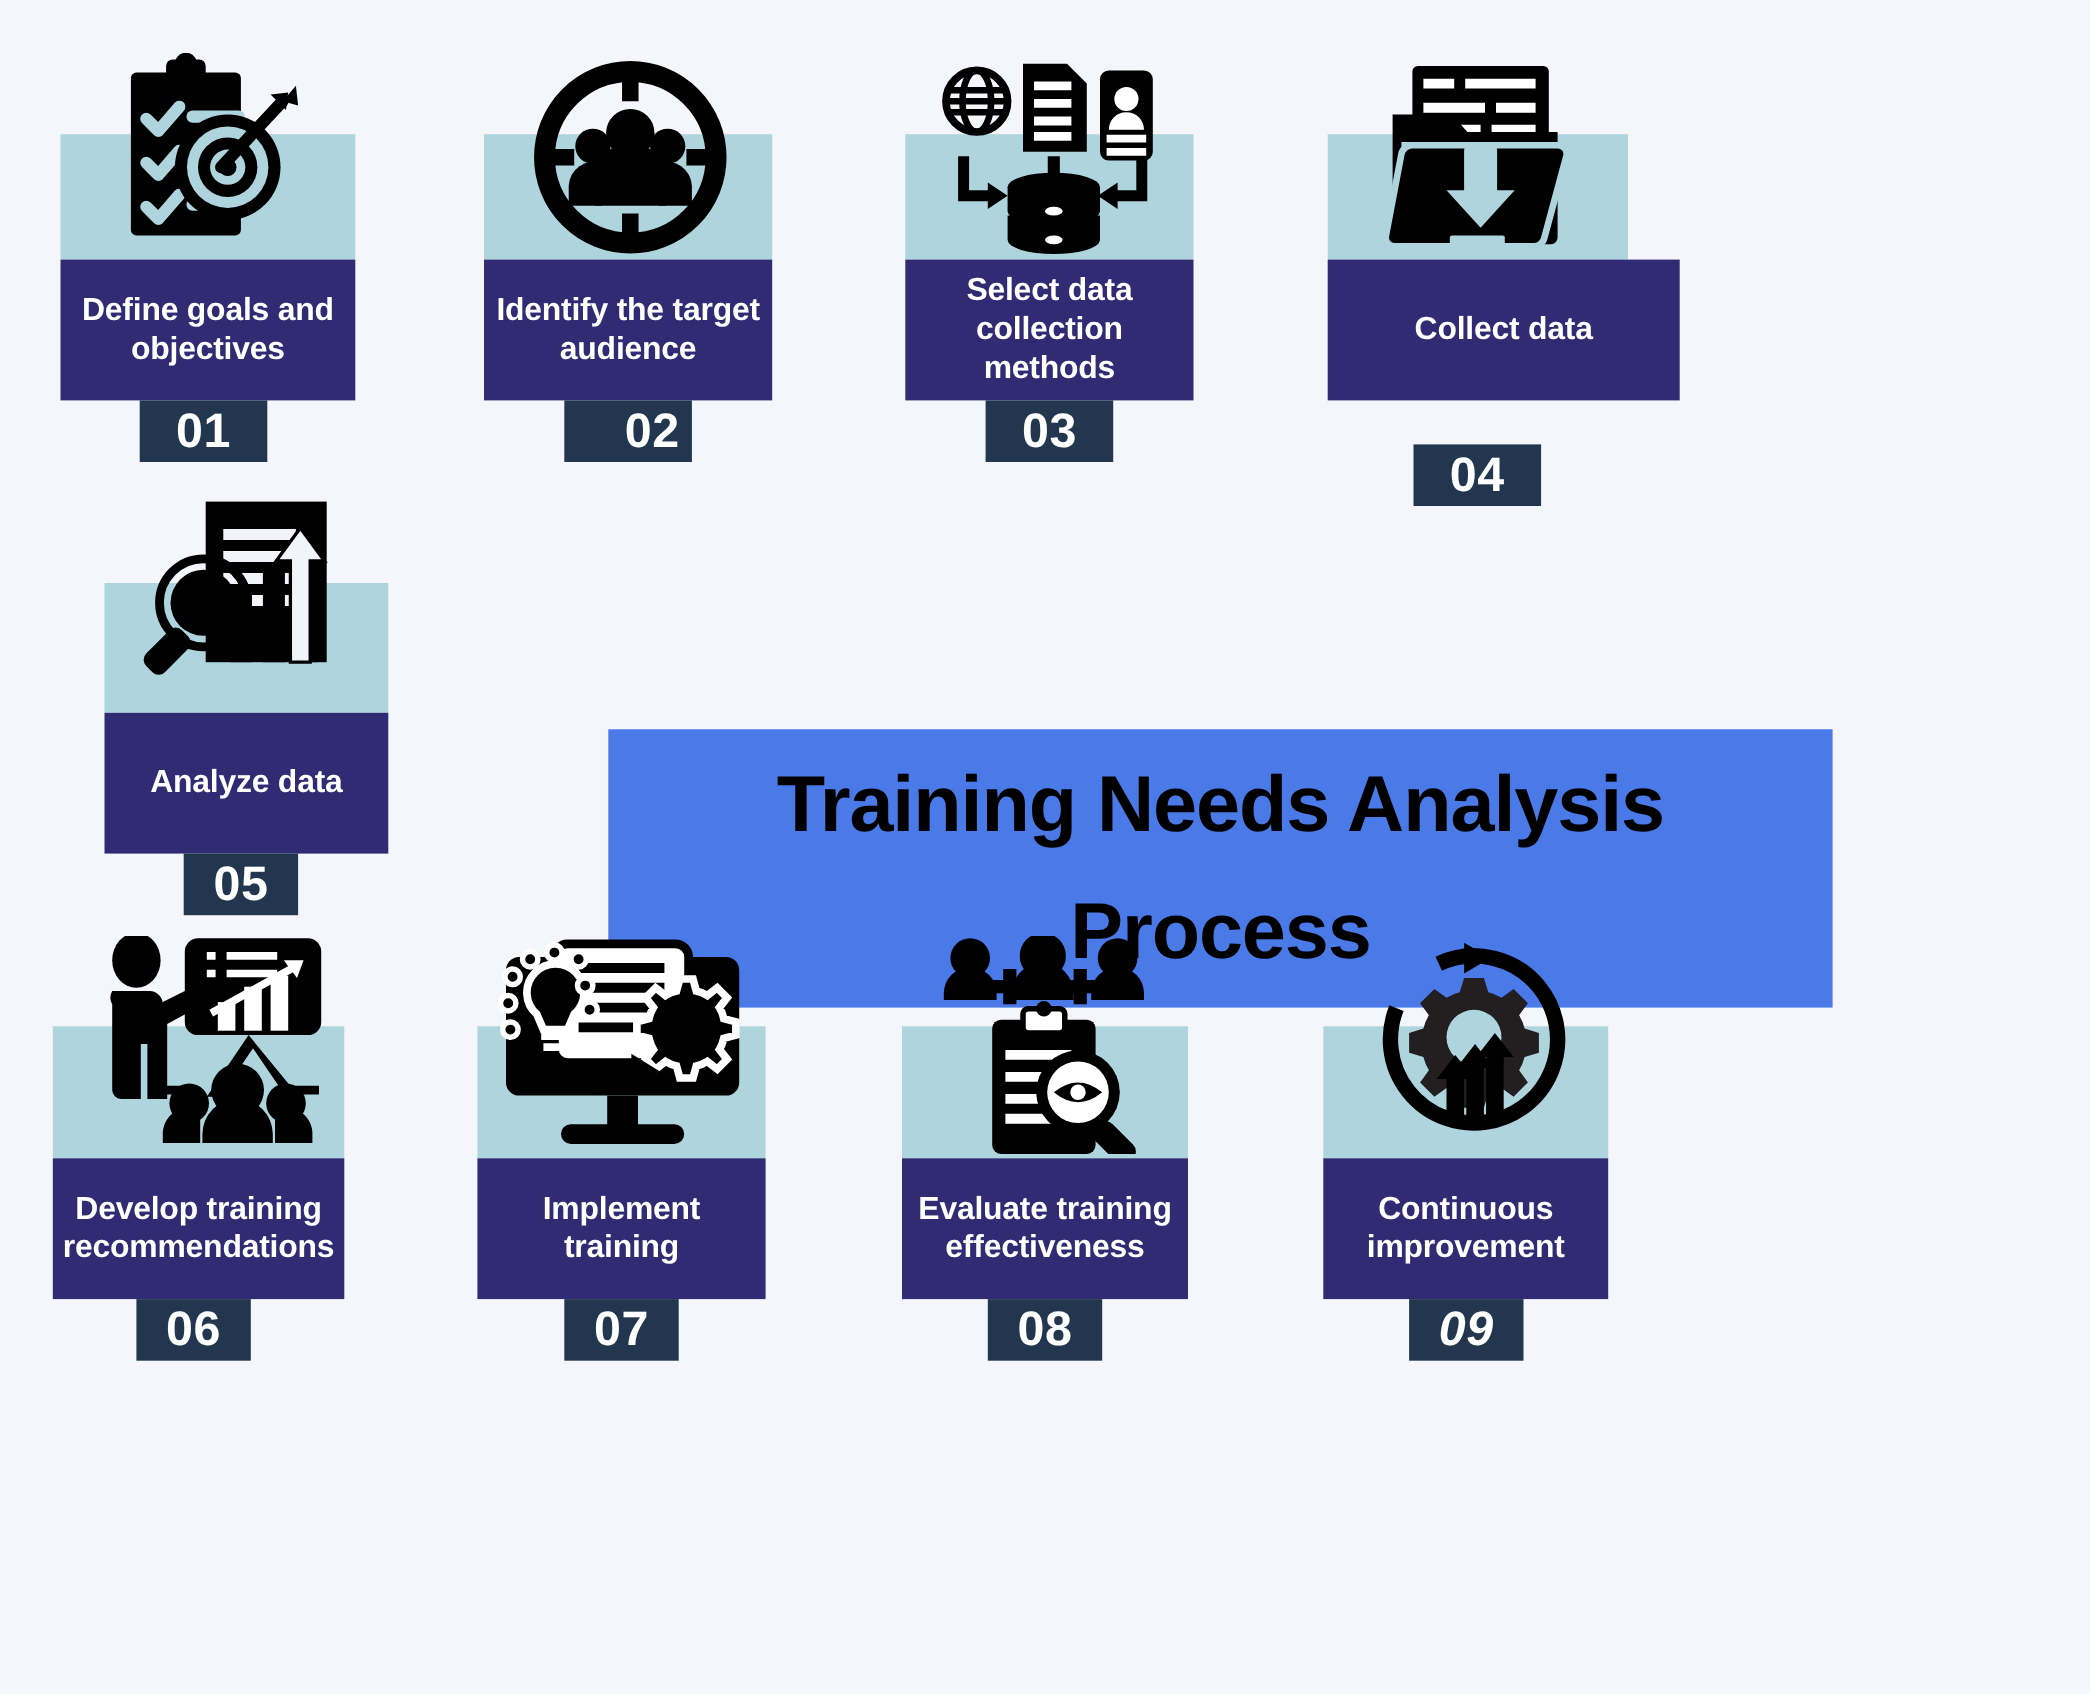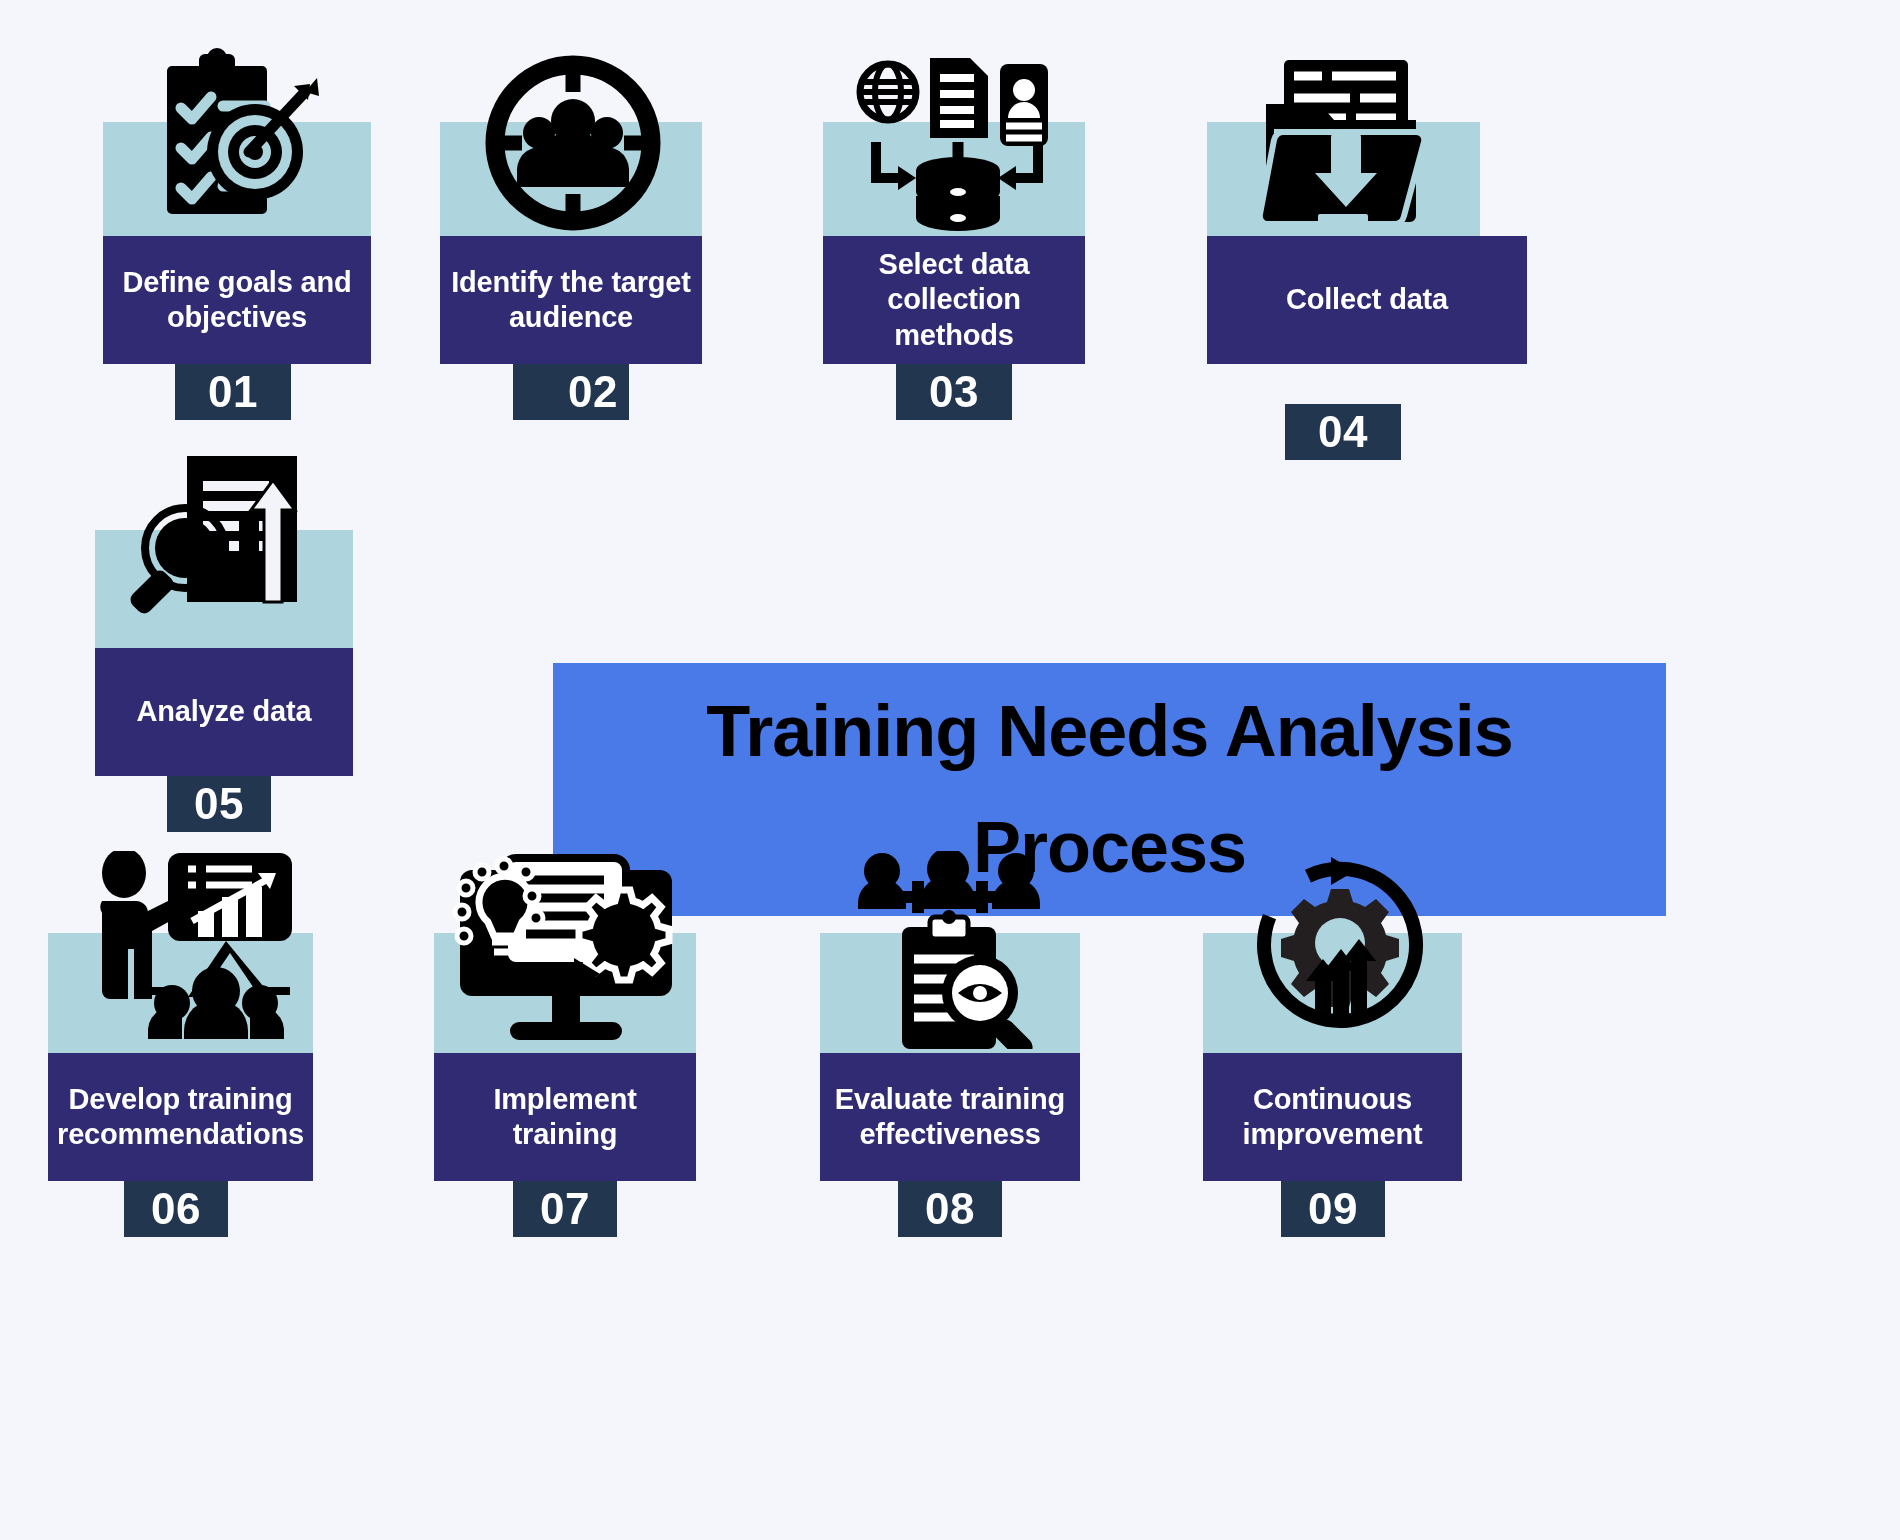--- a/index.html
+++ b/index.html
@@ -92,21 +92,21 @@
     text-align: center;
     letter-spacing: -1px;
     width: 92%;
   }
 </style>
 </head>
 <body>
 
 <div id="stage">
 
-  <div class="step-card" style="left:55px; top:48px; width:268px; height:388px;margin-left:48px;">
+  <div class="step-card" style="left:55px; top:48px; width:268px; height:388px;">
     <div class="card-icon-band" style="left:0; top:74px; width:268px; height:114px;"></div>
     <div class="card-label-band" style="left:0; top:188px; width:268px; height:128px;">
       <div class="card-label-text">Define goals and objectives</div>
     </div>
     <div class="card-number-badge" style="left:72px; top:316px; width:116px; height:56px;">
       <div class="card-number-text">01</div>
     </div>
     <div class="card-icon-wrap" style="left:34px; top:0px; width:200px; height:185px;">
       <svg viewBox="0 0 200 185" width="200" height="185">
         <g fill="#000">
@@ -409,21 +409,21 @@
         </g>
       </svg>
     </div>
   </div>
 
   <div class="step-card" style="left:1203px; top:933px; width:259px; height:305px;">
     <div class="card-icon-band" style="left:0; top:0px; width:259px; height:120px;"></div>
     <div class="card-label-band" style="left:0; top:120px; width:259px; height:128px;">
       <div class="card-label-text">Continuous improvement</div>
     </div>
-    <div class="card-number-badge" style="left:78px; top:248px; width:104px; height:56px;">
+    <div class="card-number-badge" style="left:78px; top:248px; width:104px; height:56px;font-style:italic;">
       <div class="card-number-text">09</div>
     </div>
     <div class="card-icon-wrap" style="left:52px; top:-78px; width:170px; height:192px;">
       <svg viewBox="0 0 170 192" width="170" height="192">
         <g fill="#000">
 
           <path d="M85 14 a76 76 0 1 0 0.1 0" fill="none" stroke="#000" stroke-width="14" stroke-dasharray="420 60" transform="rotate(-68 85 90)"></path>
           <path d="M76 2 l24 14 l-24 14 z"></path>
 
           <g transform="translate(85,88)">

